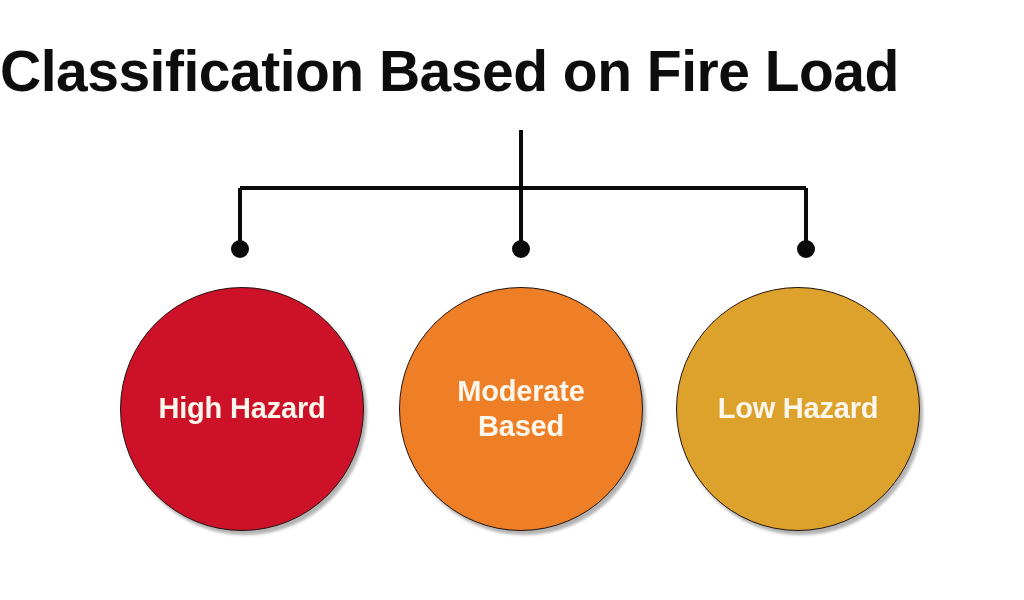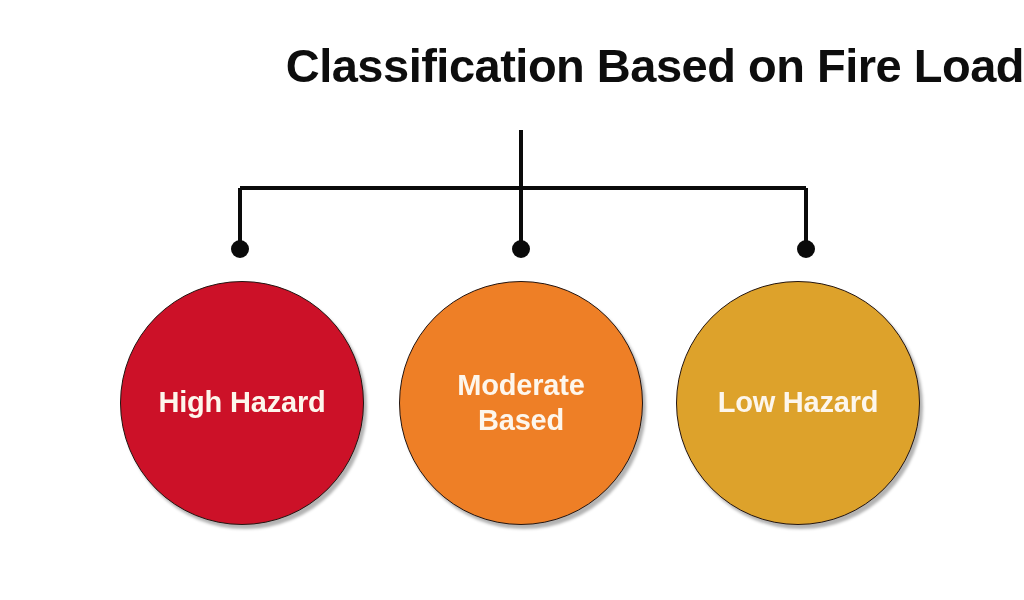--- a/index.html
+++ b/index.html
@@ -18,42 +18,42 @@
     width: 1024px;
     height: 600px;
     background: #ffffff;
   }
   
   .title {
     position: absolute;
     left: 0;
     top: 40px;
     width: 1024px;
-    text-align: right;
-    font-size: 47px;
+    text-align: left;
+    font-size: 57px;
     font-weight: 700;
     letter-spacing: -0.5px;
     color: #0d0d0d;
     line-height: 1.12;
     white-space: nowrap;
   }
   
   .connector {
     position: absolute;
     left: 0;
     top: 0;
     width: 1024px;
     height: 600px;
     pointer-events: none;
   }
   
   .nodes {
     position: absolute;
     left: 0;
-    top: 281px;
+    top: 287px;
     width: 936px;
     height: 250px;
   }
   .node {
     position: absolute;
     width: 244px;
     height: 244px;
     border-radius: 50%;
     border: 1.5px solid #231511;
     box-sizing: border-box;

